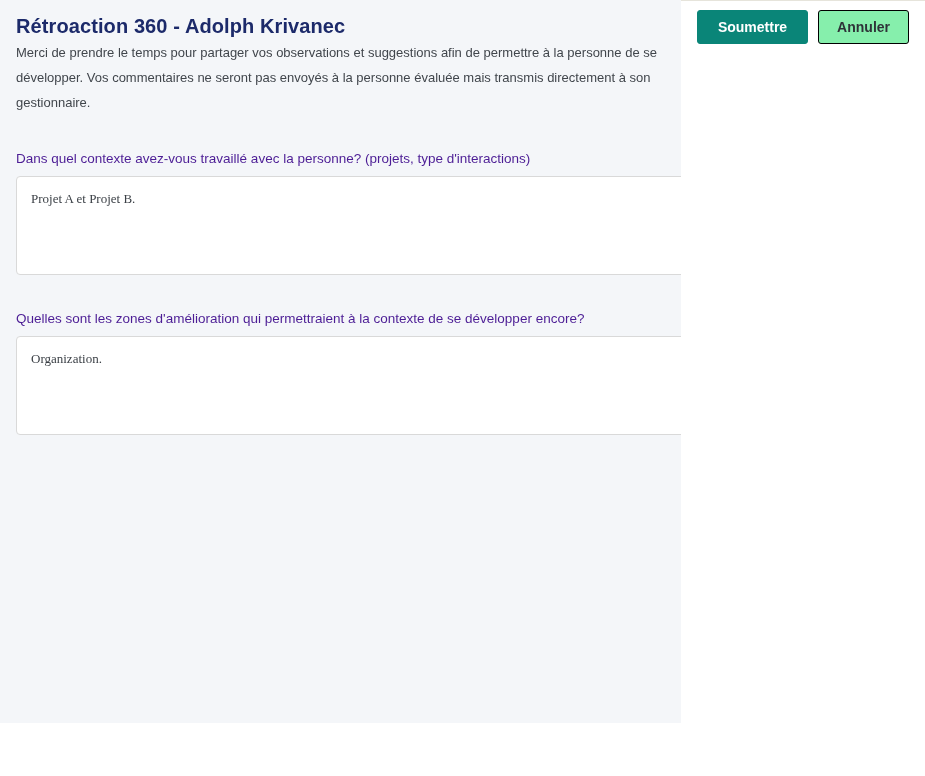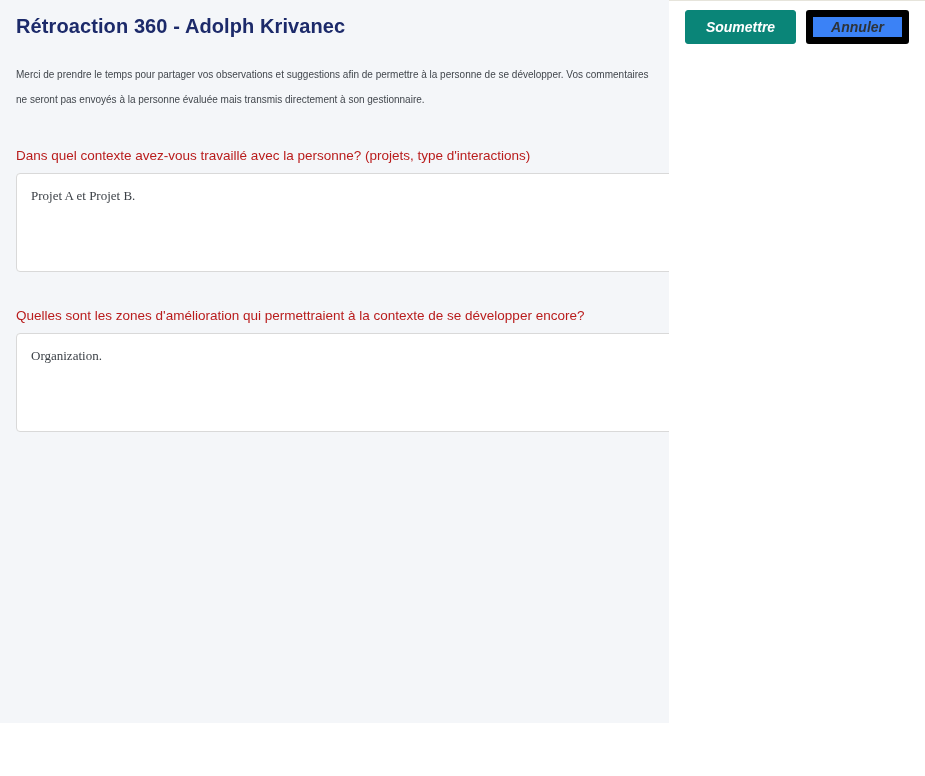--- a/index.html
+++ b/index.html
@@ -22,32 +22,31 @@
     overflow: hidden;
   }
   .page-title {
     font-size: 20px;
     font-weight: bold;
     color: #1c2a6a;
     line-height: 28px;
     letter-spacing: 0.1px;
   }
   .intro {
-    margin-top: 22px;
     max-width: 788px;
-    font-size: 10px;
+    font-size: 13px;
     line-height: 25px;
     color: #41464c;
   }
   .field { margin-top: 34px; }
   .field-label {
     display: block;
     font-size: 13.5px;
     line-height: 20px;
-    color: #b91c1c;
+    color: #4c1d95;
     margin-bottom: 7px;
     white-space: nowrap;
   }
   .ta-wrap {
     position: relative;
     display: block;
     width: 795px;
   }
   textarea {
     display: block;
@@ -88,31 +87,30 @@
     gap: 10px;
   }
   .btn {
     font-family: "Liberation Sans", sans-serif;
     font-size: 14px;
     font-weight: bold;
     height: 34px;
     padding: 0 20px;
     border-radius: 3px;
     cursor: pointer;
-    font-style: italic;
   }
   .btn-primary {
     background: #0a8578;
     color: #ffffff;
     border: 1px solid #0a8578;
   }
   .btn-secondary {
-    background: #3b82f6;
+    background: #86efac;
     color: #2e3338;
-    border: 7px solid #000000;
+    border: 1px solid #000000;
     padding: 0 18px;
   }
 </style>
 </head>
 <body>
 
 <div class="page">
   <div class="content">
 
     <h1 class="page-title">Rétroaction 360 - Adolph Krivanec</h1>

